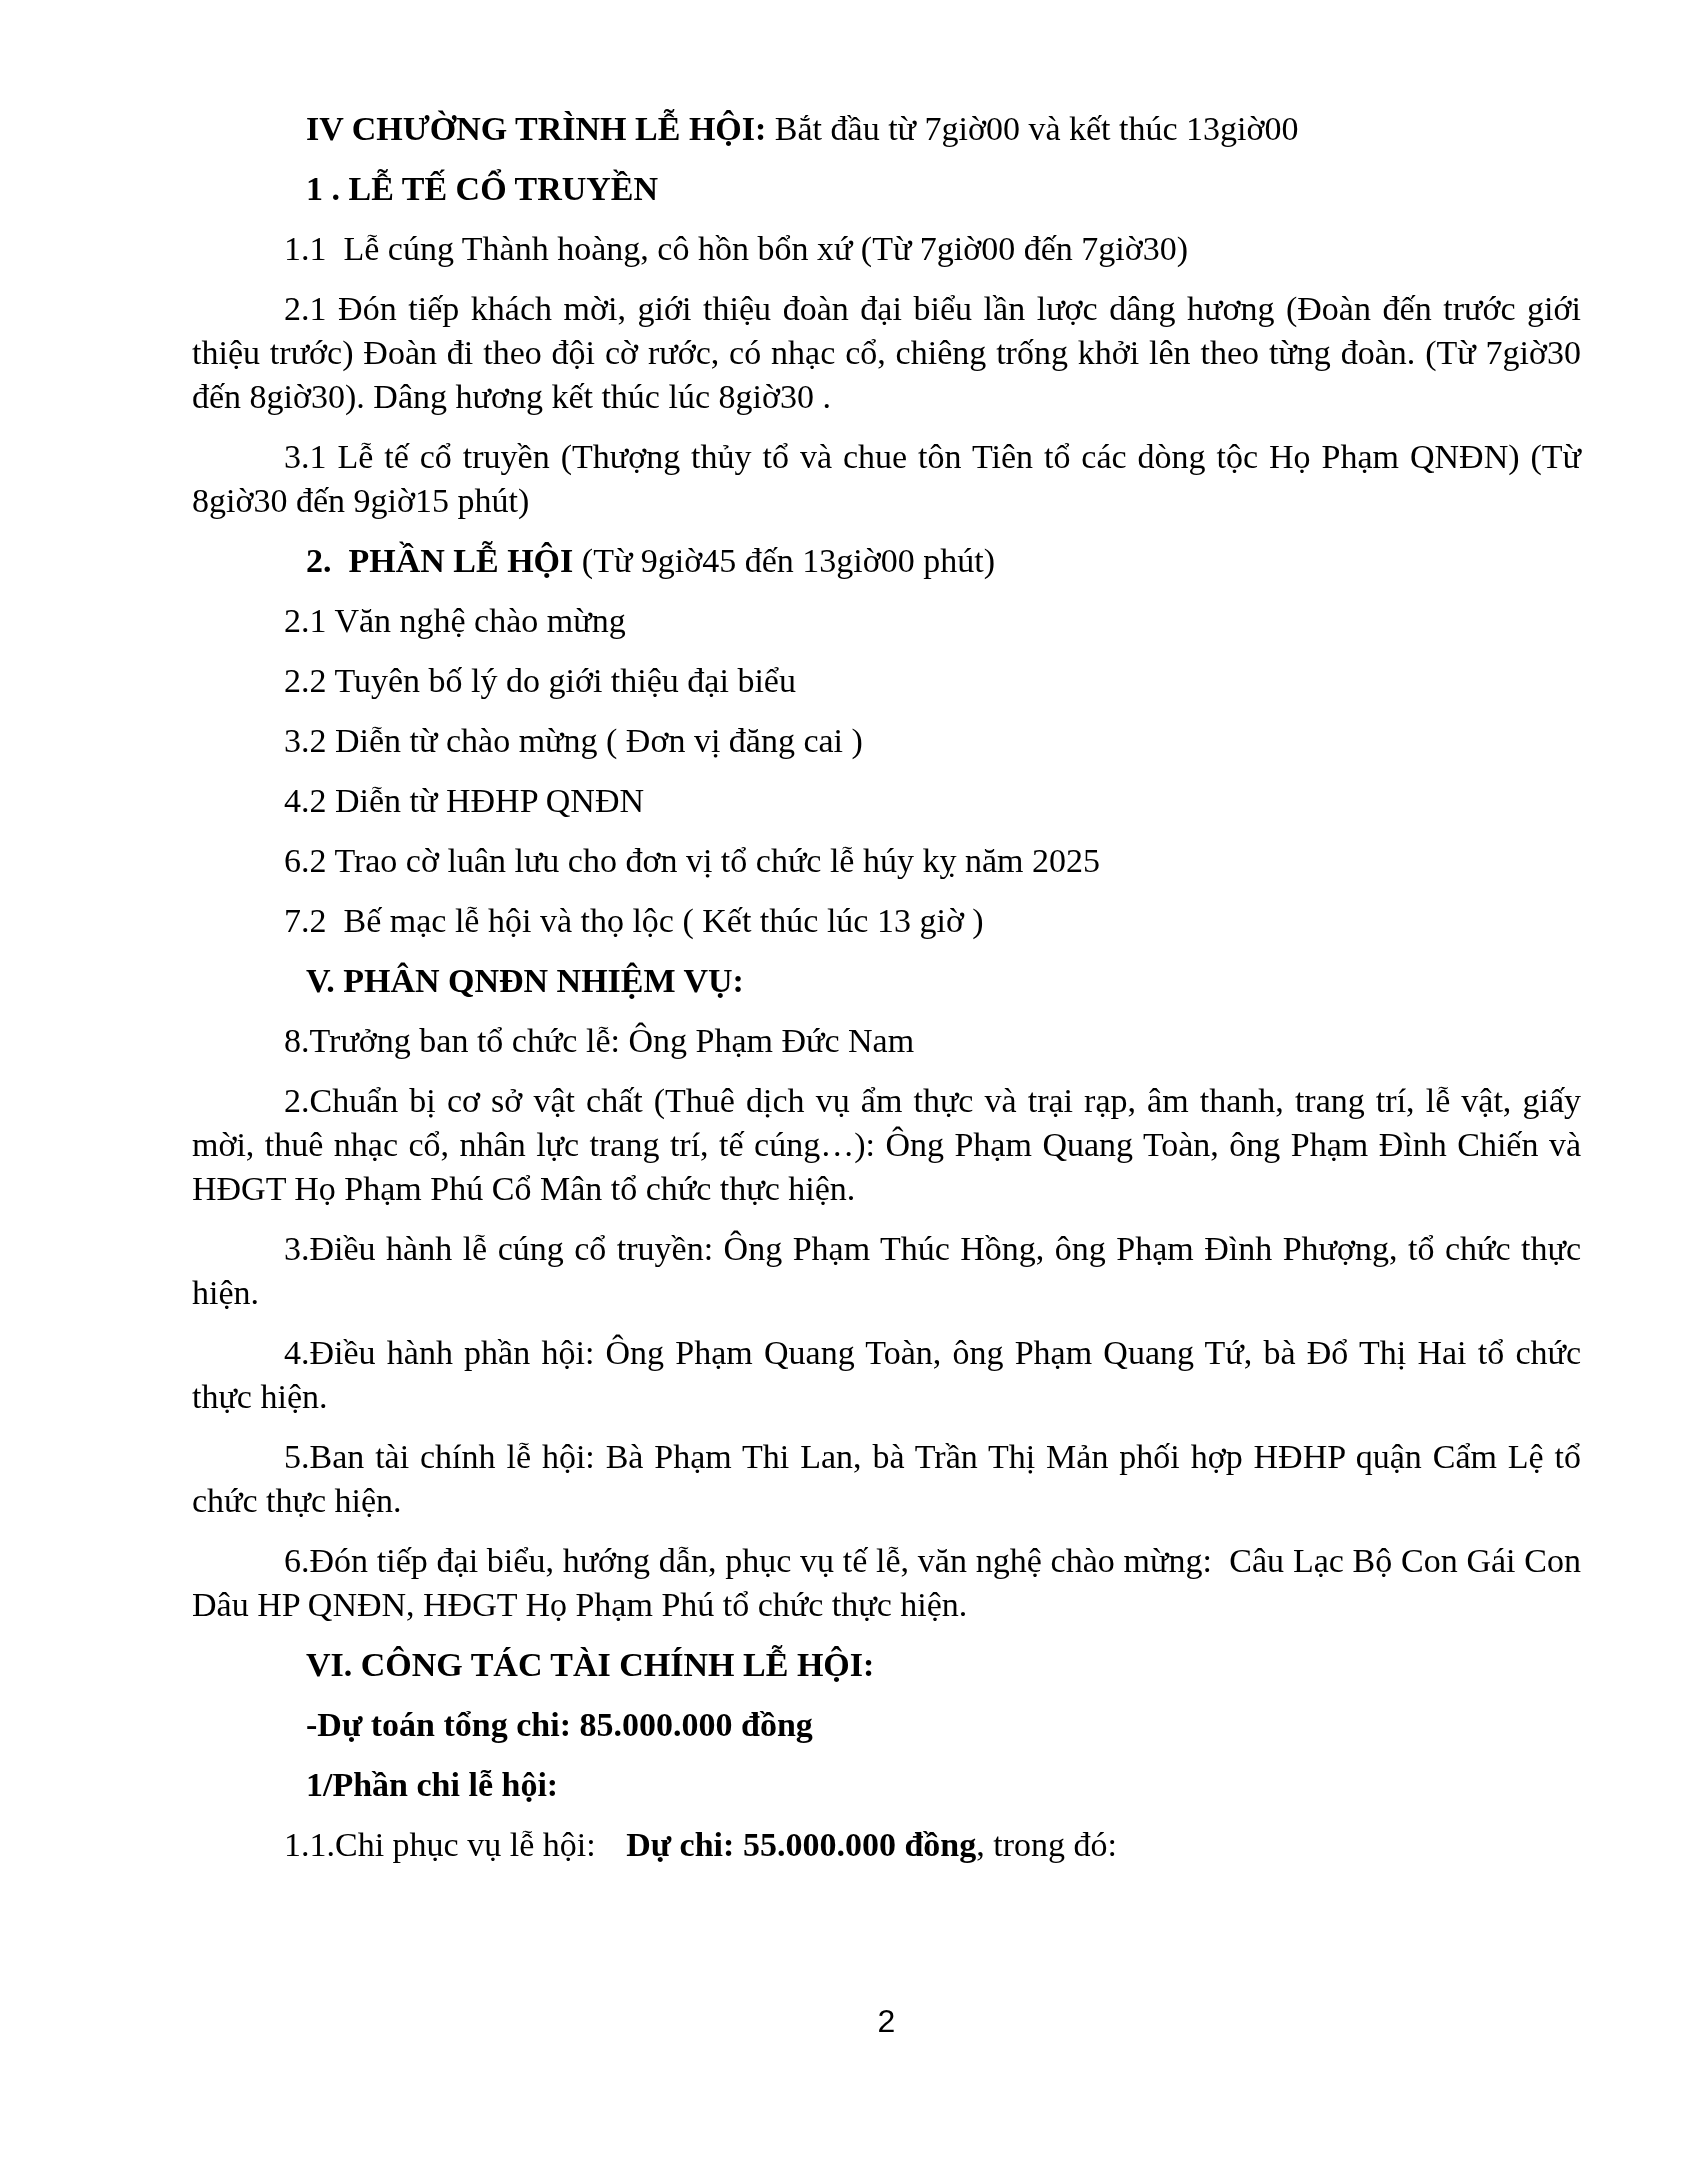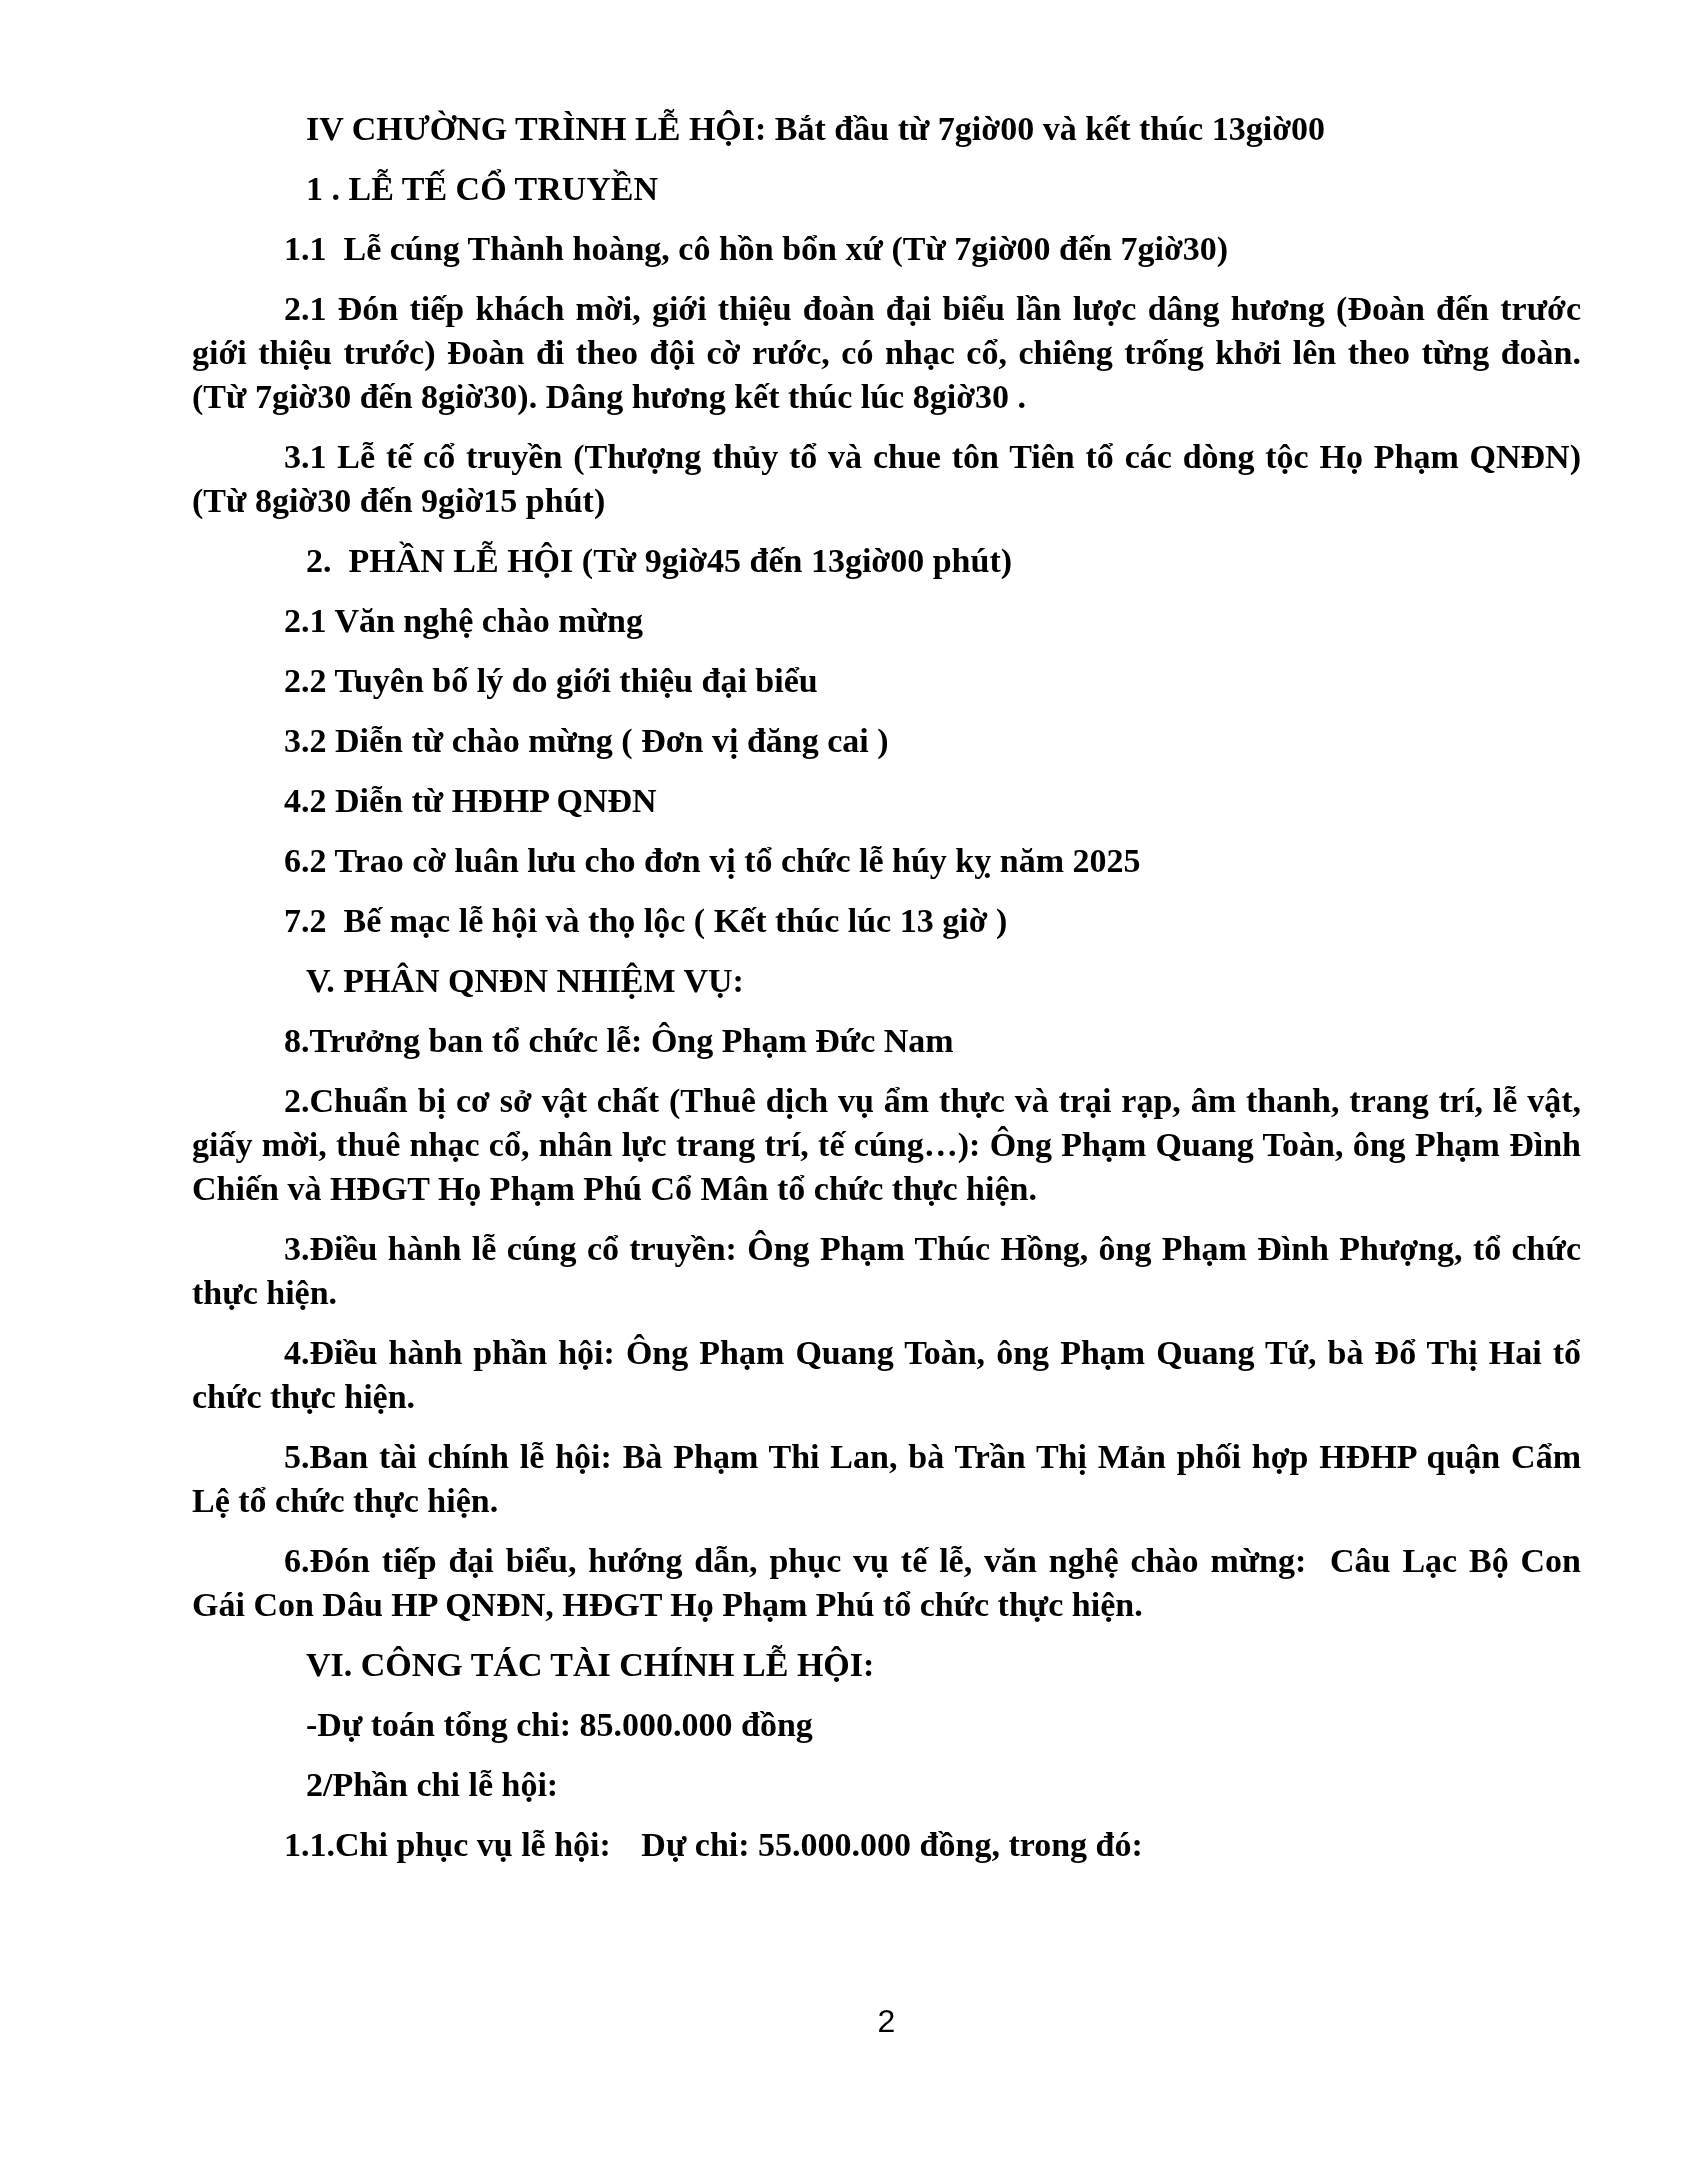--- a/index.html
+++ b/index.html
@@ -26,21 +26,21 @@
       margin: 0 0 16px 0;
       font-size: 34px;
       line-height: 44px;
       text-indent: 92px;
       text-align: left;
     }
     .content p.para.justify {
       text-align: justify;
       text-justify: inter-word;
     }
-    .run { font-weight: bold; }
+    .run { font-weight: normal; }
     .run.bold { font-weight: bold; margin-left: 22px; }
     .footer {
       position: absolute;
       top: 2002px;
       left: 192px;
       right: 104px;
       text-align: center;
       font-family: "Liberation Sans", "DejaVu Sans", sans-serif;
       font-size: 32px;
       line-height: 39px;
@@ -66,18 +66,18 @@
       <p class="para"><span class="run">7.2&nbsp; Bế mạc lễ hội và thọ lộc ( Kết thúc lúc 13 giờ )</span></p>
       <p class="para"><span class="run bold">V. PHÂN QNĐN NHIỆM VỤ:</span></p>
       <p class="para"><span class="run">8.Trưởng ban tổ chức lễ: Ông Phạm Đức Nam</span></p>
       <p class="para justify"><span class="run">2.Chuẩn bị cơ sở vật chất (Thuê dịch vụ ẩm thực và trại rạp, âm thanh, trang trí, lễ vật, giấy mời, thuê nhạc cổ, nhân lực trang trí, tế cúng…): Ông Phạm Quang Toàn, ông Phạm Đình Chiến và HĐGT Họ Phạm Phú Cổ Mân tổ chức thực hiện.</span></p>
       <p class="para justify"><span class="run">3.Điều hành lễ cúng cổ truyền: Ông Phạm Thúc Hồng, ông Phạm Đình Phượng, tổ chức thực hiện.</span></p>
       <p class="para justify"><span class="run">4.Điều hành phần hội: Ông Phạm Quang Toàn, ông Phạm Quang Tứ, bà Đổ Thị Hai tổ chức thực hiện.</span></p>
       <p class="para justify"><span class="run">5.Ban tài chính lễ hội: Bà Phạm Thi Lan, bà Trần Thị Mản phối hợp HĐHP quận Cẩm Lệ tổ chức thực hiện.</span></p>
       <p class="para justify"><span class="run">6.Đón tiếp đại biểu, hướng dẫn, phục vụ tế lễ, văn nghệ chào mừng:&nbsp; Câu Lạc Bộ Con Gái Con Dâu HP QNĐN, HĐGT Họ Phạm Phú tổ chức thực hiện.</span></p>
       <p class="para"><span class="run bold">VI. CÔNG TÁC TÀI CHÍNH LỄ HỘI:</span></p>
       <p class="para"><span class="run bold">-Dự toán tổng chi: 85.000.000 đồng</span></p>
-      <p class="para"><span class="run bold">2/Phần chi lễ hội:</span></p>
+      <p class="para"><span class="run bold">1/Phần chi lễ hội:</span></p>
       <p class="para"><span class="run">1.1.Chi phục vụ lễ hội: </span><span class="run bold">Dự chi: 55.000.000 đồng</span><span class="run">, trong đó:</span></p>
     </div>
   <div class="footer">2</div>
 </div>
 
 
 </body></html>

